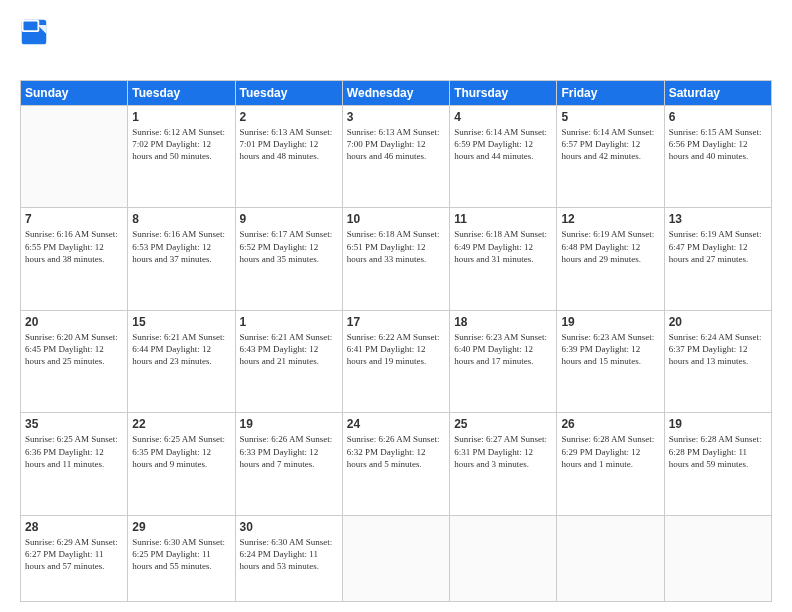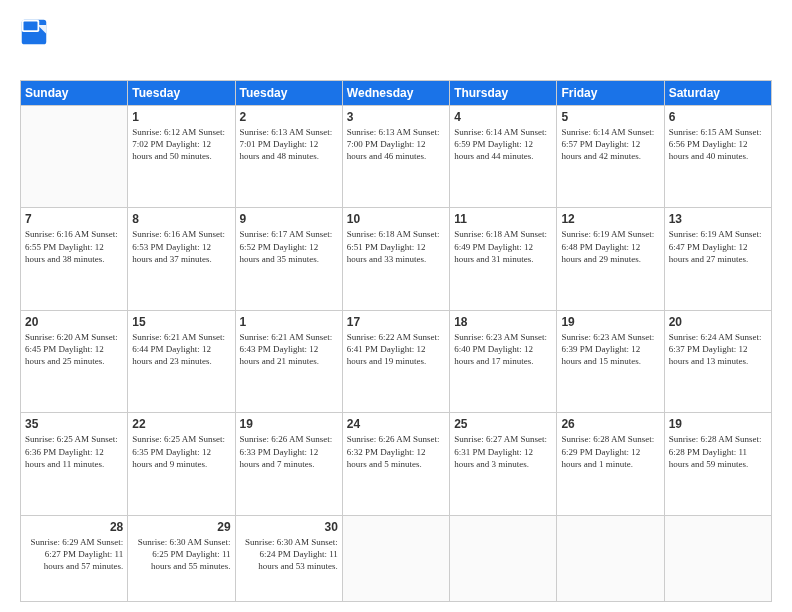--- a/index.html
+++ b/index.html
@@ -88,21 +88,20 @@
       font-size: 9px;
       line-height: 1.35;
       color: #333;
       font-family: Liberation Serif, serif;
     }
     .empty-cell {
       background: #fafafa;
     }
     .last-row td {
       height: 74px;
-      text-align: right;
     }
   </style>
 </head>
 <body>
 
 <div class="page">
   <div class="header">
     <div class="logo">
       <svg class="logo-icon" viewBox="0 0 32 32">
         <rect x="2" y="2" width="28" height="28" rx="3" fill="#1a73e8"></rect>

